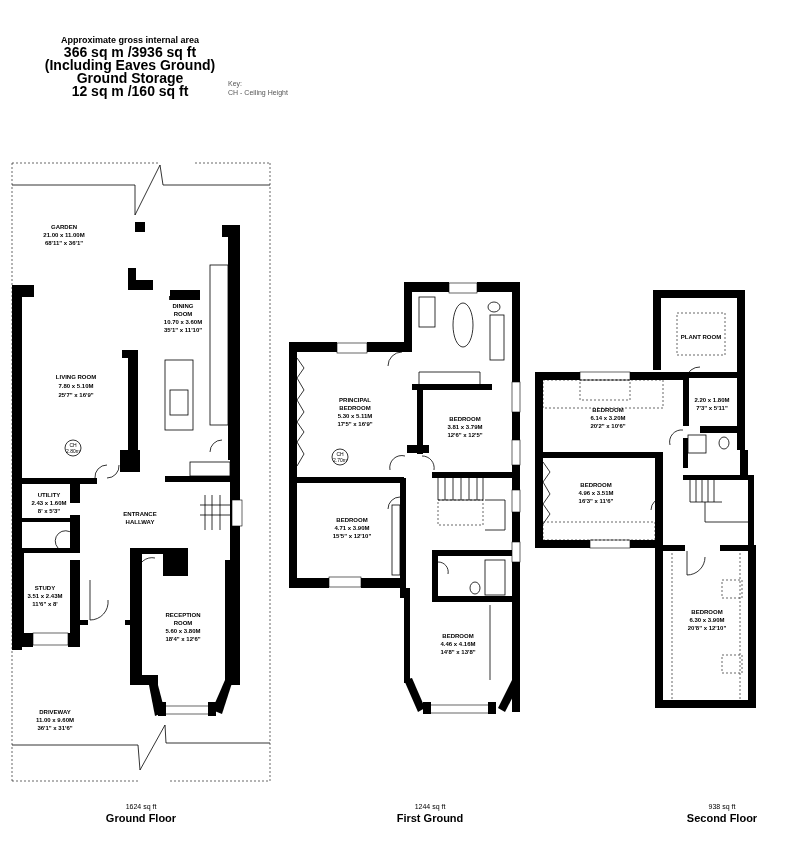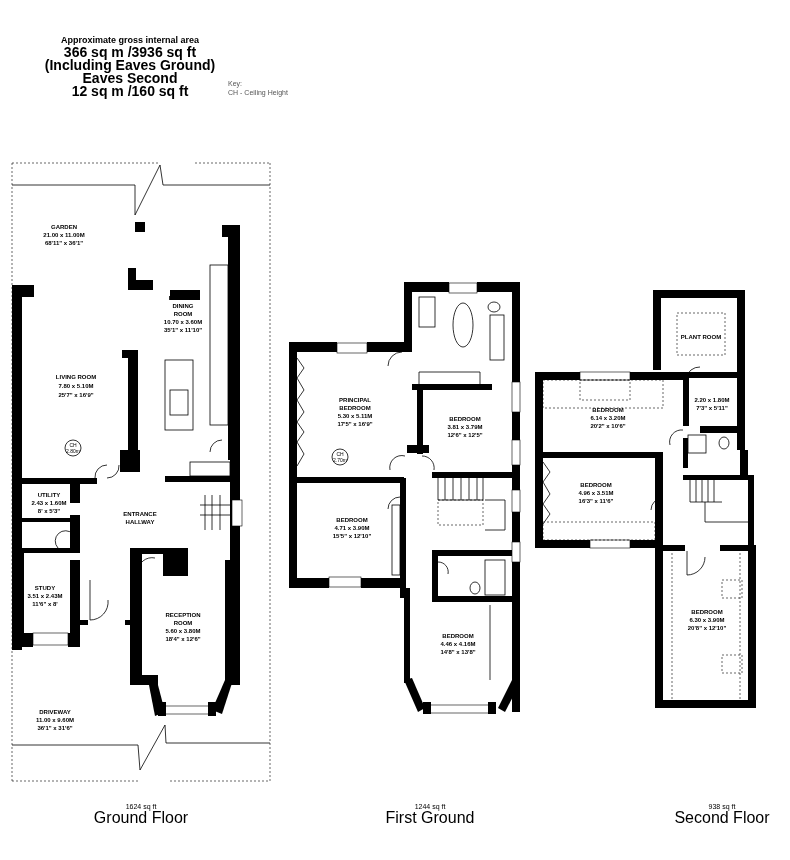--- a/index.html
+++ b/index.html
@@ -7,30 +7,30 @@
     .header { position: absolute; left: 40px; top: 34px; width: 180px; text-align: center; }
     .title { font-size: 16px; font-weight: bold; letter-spacing: -0.2px; margin: 0 0 4px 0; }
     .line-sm { font-size: 9px; font-weight: bold; line-height: 12px; }
     .line-md { font-size: 14px; font-weight: bold; line-height: 13px; }
     .key { position: absolute; left: 228px; top: 79px; font-size: 7px; color: #555; line-height: 9px; }
     .plan { position: absolute; left: 0; top: 0; width: 790px; height: 860px; }
     .rl { font-size: 6px; font-weight: bold; text-anchor: middle; fill: #000; font-family: "Liberation Sans", sans-serif; }
     .ch { font-size: 5px; text-anchor: middle; fill: #000; font-family: "Liberation Sans", sans-serif; }
     .floor-label { position: absolute; text-align: center; width: 140px; }
     .floor-area { font-size: 7px; line-height: 9px; }
-    .floor-name { font-size: 16px; font-weight: normal; line-height: 14px; }
+    .floor-name { font-size: 11px; font-weight: bold; line-height: 14px; }
   </style>
 </head>
 <body>
 
 <div class="header">
   <div class="line-sm">Approximate gross internal area</div>
   <div class="line-md">366 sq m /3936 sq ft</div>
   <div class="line-md">(Including Eaves Ground)</div>
-  <div class="line-md">Eaves Second</div>
+  <div class="line-md">Ground Storage</div>
   <div class="line-md">12 sq m /160 sq ft</div>
 </div>
 
 <div class="key">
   <div>Key:</div>
   <div>CH - Ceiling Height</div>
 </div>
 
 <svg class="plan" viewBox="0 0 790 860" xmlns="http://www.w3.org/2000/svg">
   <defs>

